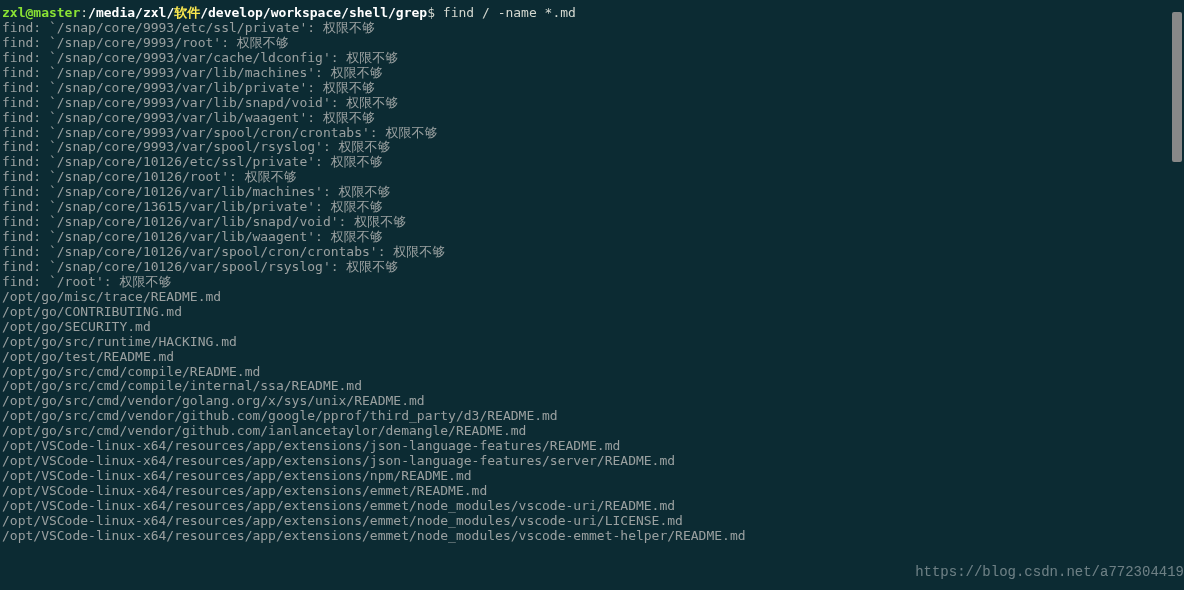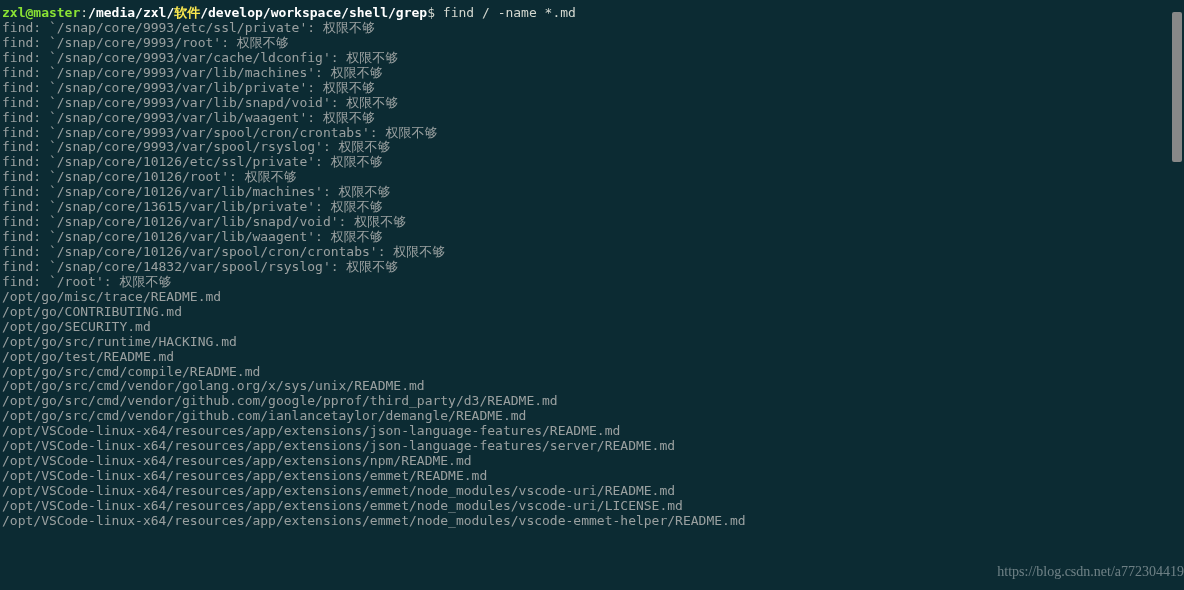--- a/index.html
+++ b/index.html
@@ -56,21 +56,21 @@
       width: 10px;
       height: 150px;
       background: #888;
       border-radius: 2px;
     }
     .watermark {
       position: absolute;
       right: 0;
       bottom: 10px;
       color: rgba(255,255,255,0.4);
-      font-family: Liberation Serif, serif;
+      font-family: Liberation Mono, monospace;
       font-size: 14px;
     }
   </style>
 </head>
 <body>
 
 <div class="terminal">
   <div class="prompt-line"><span class="user-host">zxl@master</span><span class="colon">:</span><span class="path-white">/media/zxl/</span><span class="path-yellow">软件</span><span class="path-white">/develop/workspace/shell/grep</span><span class="dollar">$</span><span class="command"> find / -name *.md</span></div>
   <div id="errors-container">
       <div class="output-line">find: `/snap/core/9993/etc/ssl/private': 权限不够</div>
@@ -82,30 +82,31 @@
       <div class="output-line">find: `/snap/core/9993/var/lib/waagent': 权限不够</div>
       <div class="output-line">find: `/snap/core/9993/var/spool/cron/crontabs': 权限不够</div>
       <div class="output-line">find: `/snap/core/9993/var/spool/rsyslog': 权限不够</div>
       <div class="output-line">find: `/snap/core/10126/etc/ssl/private': 权限不够</div>
       <div class="output-line">find: `/snap/core/10126/root': 权限不够</div>
       <div class="output-line">find: `/snap/core/10126/var/lib/machines': 权限不够</div>
       <div class="output-line">find: `/snap/core/13615/var/lib/private': 权限不够</div>
       <div class="output-line">find: `/snap/core/10126/var/lib/snapd/void': 权限不够</div>
       <div class="output-line">find: `/snap/core/10126/var/lib/waagent': 权限不够</div>
       <div class="output-line">find: `/snap/core/10126/var/spool/cron/crontabs': 权限不够</div>
-      <div class="output-line">find: `/snap/core/14832/var/spool/rsyslog': 权限不够</div>
+      <div class="output-line">find: `/snap/core/10126/var/spool/rsyslog': 权限不够</div>
       <div class="output-line">find: `/root': 权限不够</div>
     </div>
   <div id="results-container">
       <div class="output-line">/opt/go/misc/trace/README.md</div>
       <div class="output-line">/opt/go/CONTRIBUTING.md</div>
       <div class="output-line">/opt/go/SECURITY.md</div>
       <div class="output-line">/opt/go/src/runtime/HACKING.md</div>
       <div class="output-line">/opt/go/test/README.md</div>
       <div class="output-line">/opt/go/src/cmd/compile/README.md</div>
+      <div class="output-line">/opt/go/src/cmd/compile/internal/ssa/README.md</div>
       <div class="output-line">/opt/go/src/cmd/vendor/golang.org/x/sys/unix/README.md</div>
       <div class="output-line">/opt/go/src/cmd/vendor/github.com/google/pprof/third_party/d3/README.md</div>
       <div class="output-line">/opt/go/src/cmd/vendor/github.com/ianlancetaylor/demangle/README.md</div>
       <div class="output-line">/opt/VSCode-linux-x64/resources/app/extensions/json-language-features/README.md</div>
       <div class="output-line">/opt/VSCode-linux-x64/resources/app/extensions/json-language-features/server/README.md</div>
       <div class="output-line">/opt/VSCode-linux-x64/resources/app/extensions/npm/README.md</div>
       <div class="output-line">/opt/VSCode-linux-x64/resources/app/extensions/emmet/README.md</div>
       <div class="output-line">/opt/VSCode-linux-x64/resources/app/extensions/emmet/node_modules/vscode-uri/README.md</div>
       <div class="output-line">/opt/VSCode-linux-x64/resources/app/extensions/emmet/node_modules/vscode-uri/LICENSE.md</div>
       <div class="output-line">/opt/VSCode-linux-x64/resources/app/extensions/emmet/node_modules/vscode-emmet-helper/README.md</div>

